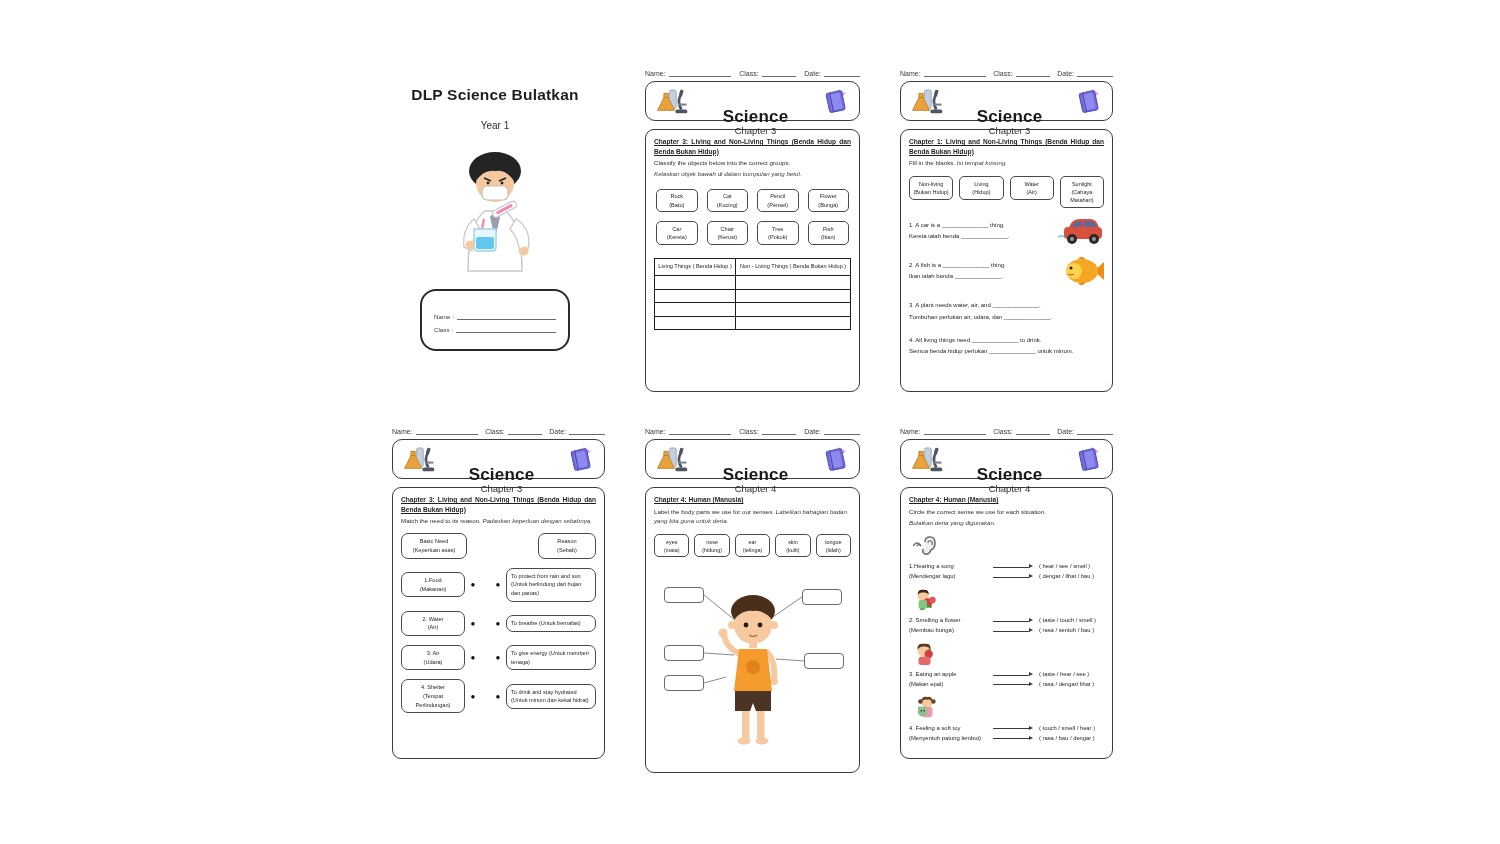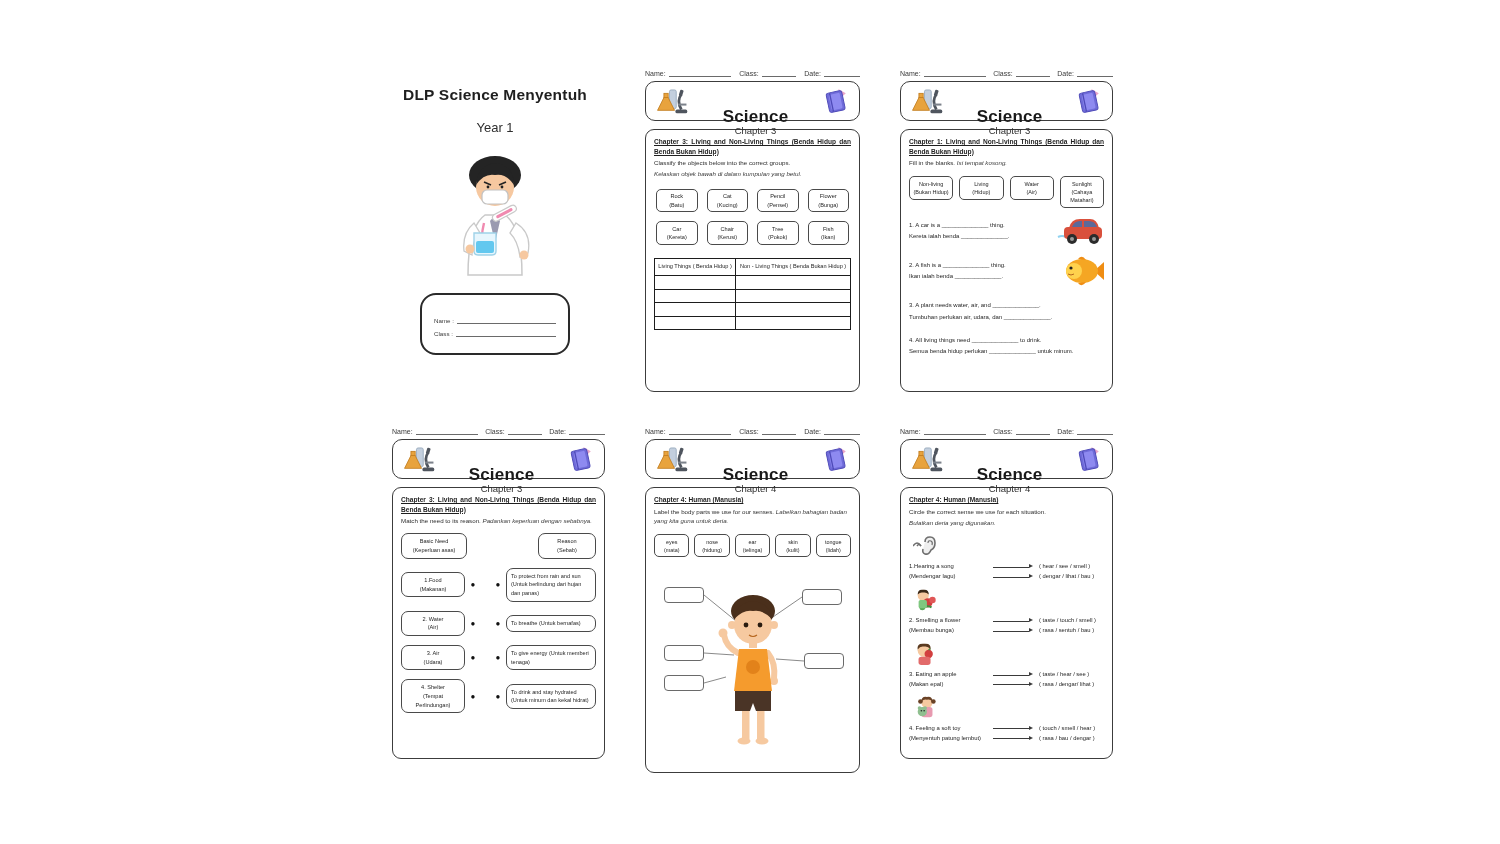--- a/index.html
+++ b/index.html
@@ -60,33 +60,33 @@
   .sq-icon { height:24px; margin:2px 0 0 4px; }
   .sq-grid { display:grid; grid-template-columns:84px 46px 1fr; align-items:center; row-gap:2px; margin-top:1px; }
   .sq-txt { font-size:5.9px; line-height:1.35; }
   .arrow { position:relative; height:6px; width:40px; }
   .arrow::before { content:""; position:absolute; left:0; right:4px; top:2.5px; height:0.9px; background:#3a3a3a; }
   .arrow::after { content:""; position:absolute; right:0; top:0.2px; border-left:4.5px solid #3a3a3a; border-top:2.6px solid transparent; border-bottom:2.6px solid transparent; }
   .opts { font-size:5.8px; line-height:1.35; white-space:nowrap; }
 
   
   .cover-title { font-size:15.5px; font-weight:bold; text-align:center; letter-spacing:.2px; }
-  .cover-year { font-size:13px; text-align:center; margin-top:16px; color:#2e2e2e; }
+  .cover-year { font-size:10px; text-align:center; margin-top:16px; color:#2e2e2e; }
   .cover-art { display:block; margin:14px auto 0 auto; }
   .cover-box { width:150px; margin:16px auto 0 auto; border:2px solid #2a2a2a; border-radius:16px; padding:16px 12px; }
   .cover-field { display:flex; font-size:6.2px; color:#3a3a3a; align-items:flex-end; margin-top:6px; gap:3px; }
   .cover-field .ln { flex:1; border-bottom:0.8px solid #6a6a6a; height:6px; }
 </style>
 </head>
 <body>
 
 <div id="canvas">
 
   <div class="page" style="left:382px; top:86px; width:226px; height:330px;">
-    <div class="cover-title">DLP Science Menyentuh</div>
+    <div class="cover-title">DLP Science Bulatkan</div>
     <div class="cover-year">Year 1</div>
     <svg class="cover-art" width="110" height="128" viewBox="0 0 110 128">
 
       <path d="M28,126 Q28,78 45,66 L65,66 Q82,78 82,126 Z" fill="#ffffff" stroke="#c9c9c9" stroke-width="1.5"></path>
 
       <path d="M76,74 Q92,84 88,104 L80,108 Q78,92 70,84 Z" fill="#ffffff" stroke="#c9c9c9" stroke-width="1.3"></path>
 
       <path d="M34,74 Q22,84 24,102 L32,106 Q32,92 40,84 Z" fill="#ffffff" stroke="#c9c9c9" stroke-width="1.3"></path>
 
       <polygon points="55,66 50,72 55,94 60,72" fill="#9a9ab0"></polygon>

